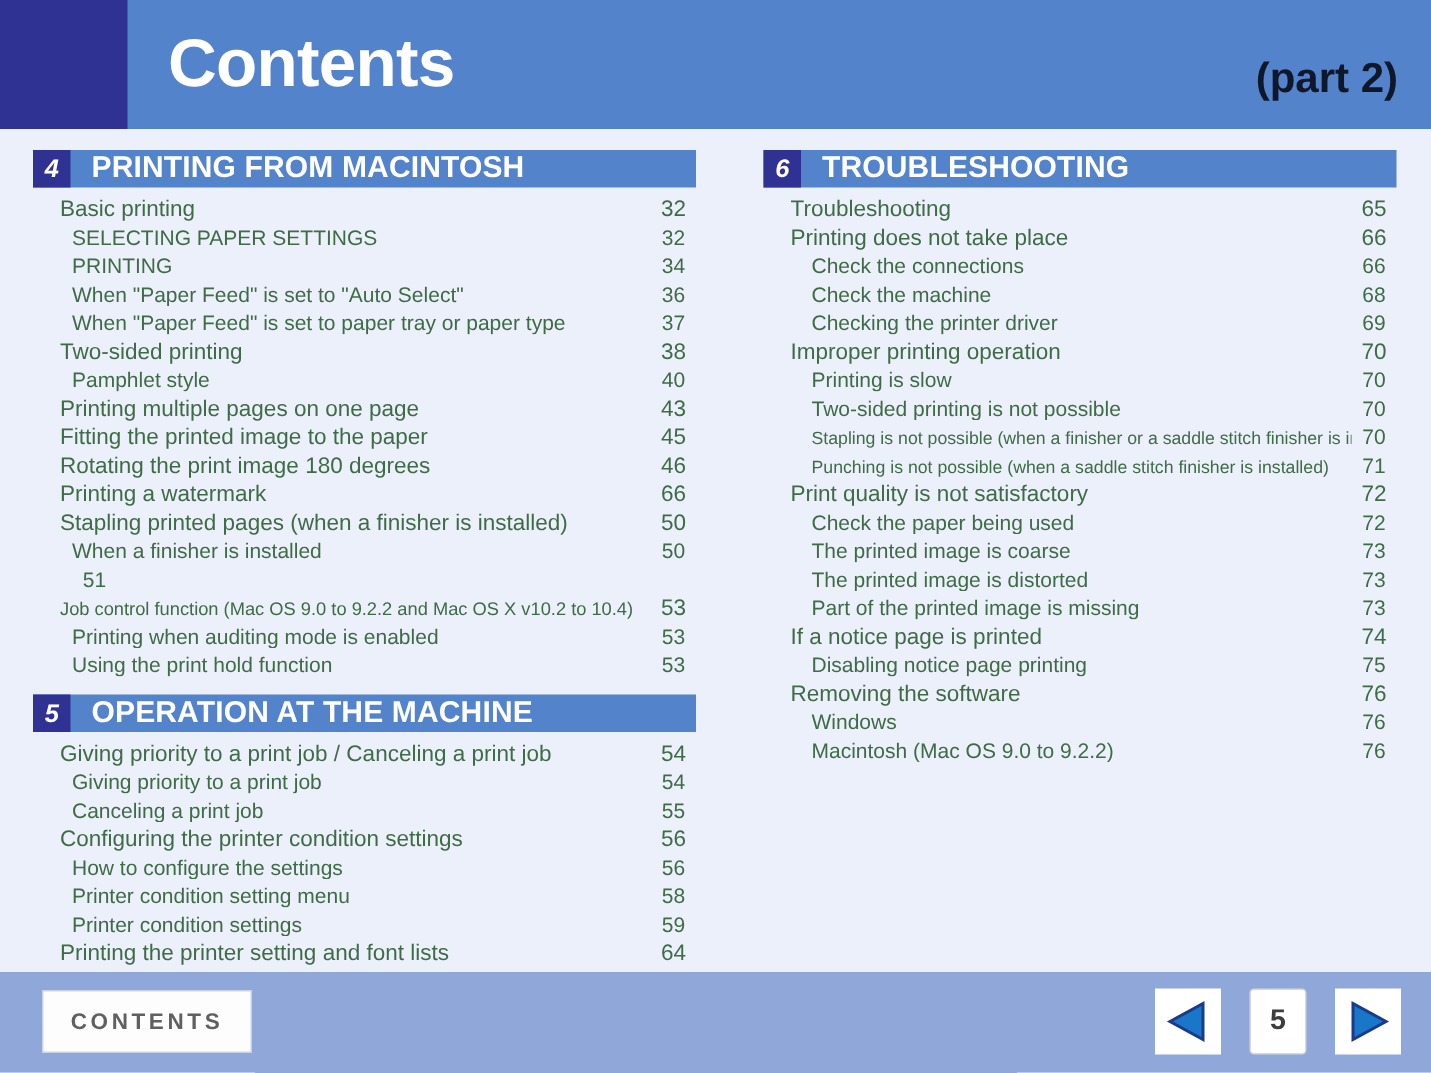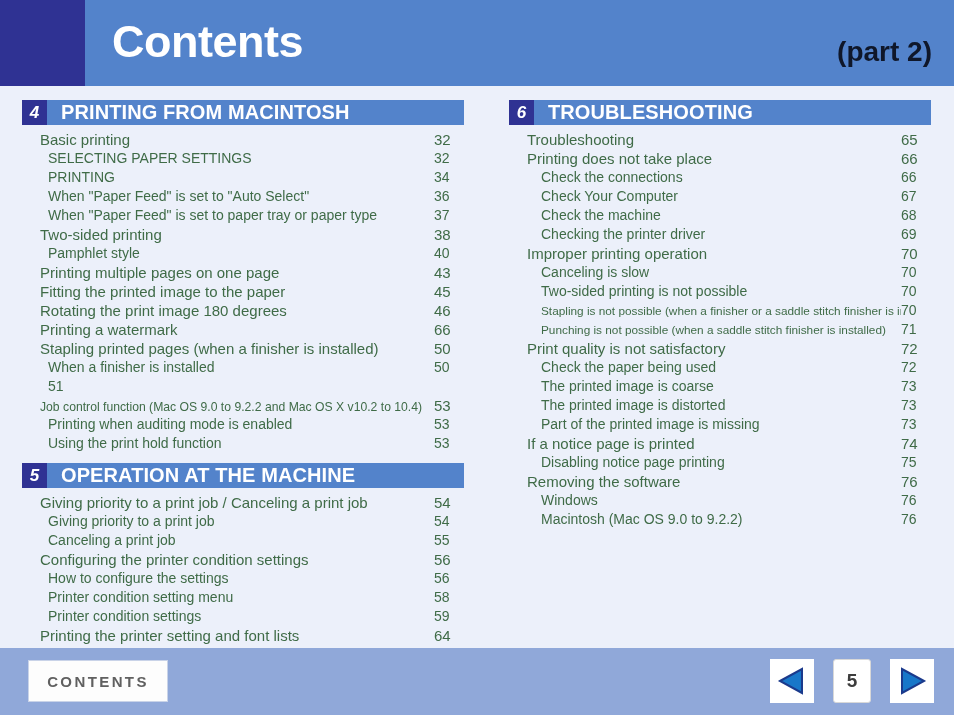--- a/index.html
+++ b/index.html
@@ -69,21 +69,21 @@
     color:#3f6b47;
     height:19px;
   }
   .toc-row .label{
     flex:1 1 auto;
     white-space:nowrap;
     overflow:hidden;
   }
   .toc-row .page{
     flex:0 0 auto;
-    text-align:left;
+    text-align:center;
     width:30px;
   }
   
   .lvl1{font-size:15px;padding-left:18px;}
   .lvl1 .page{font-size:15px;}
   
   .lvl2{font-size:14px;padding-left:26px;}
   .lvl2 .page{font-size:14px;}
   .lvl2 .label::before{
     content:"\2022";
@@ -278,37 +278,33 @@
         </div>
         <div class="toc-row lvl1">
           <span class="label">Printing does not take place</span>
           <span class="page">66</span>
         </div>
         <div class="toc-row lvl2">
           <span class="label">Check the connections</span>
           <span class="page">66</span>
         </div>
         <div class="toc-row lvl2">
-          <span class="label">Check Your Computer</span>
-          <span class="page">67</span>
-        </div>
-        <div class="toc-row lvl2">
           <span class="label">Check the machine</span>
           <span class="page">68</span>
         </div>
         <div class="toc-row lvl2">
           <span class="label">Checking the printer driver</span>
           <span class="page">69</span>
         </div>
         <div class="toc-row lvl1">
           <span class="label">Improper printing operation</span>
           <span class="page">70</span>
         </div>
         <div class="toc-row lvl2">
-          <span class="label">Canceling is slow</span>
+          <span class="label">Printing is slow</span>
           <span class="page">70</span>
         </div>
         <div class="toc-row lvl2">
           <span class="label">Two-sided printing is not possible</span>
           <span class="page">70</span>
         </div>
         <div class="toc-row lvl2 cond2">
           <span class="label">Stapling is not possible (when a finisher or a saddle stitch finisher is installed)</span>
           <span class="page">70</span>
         </div>

